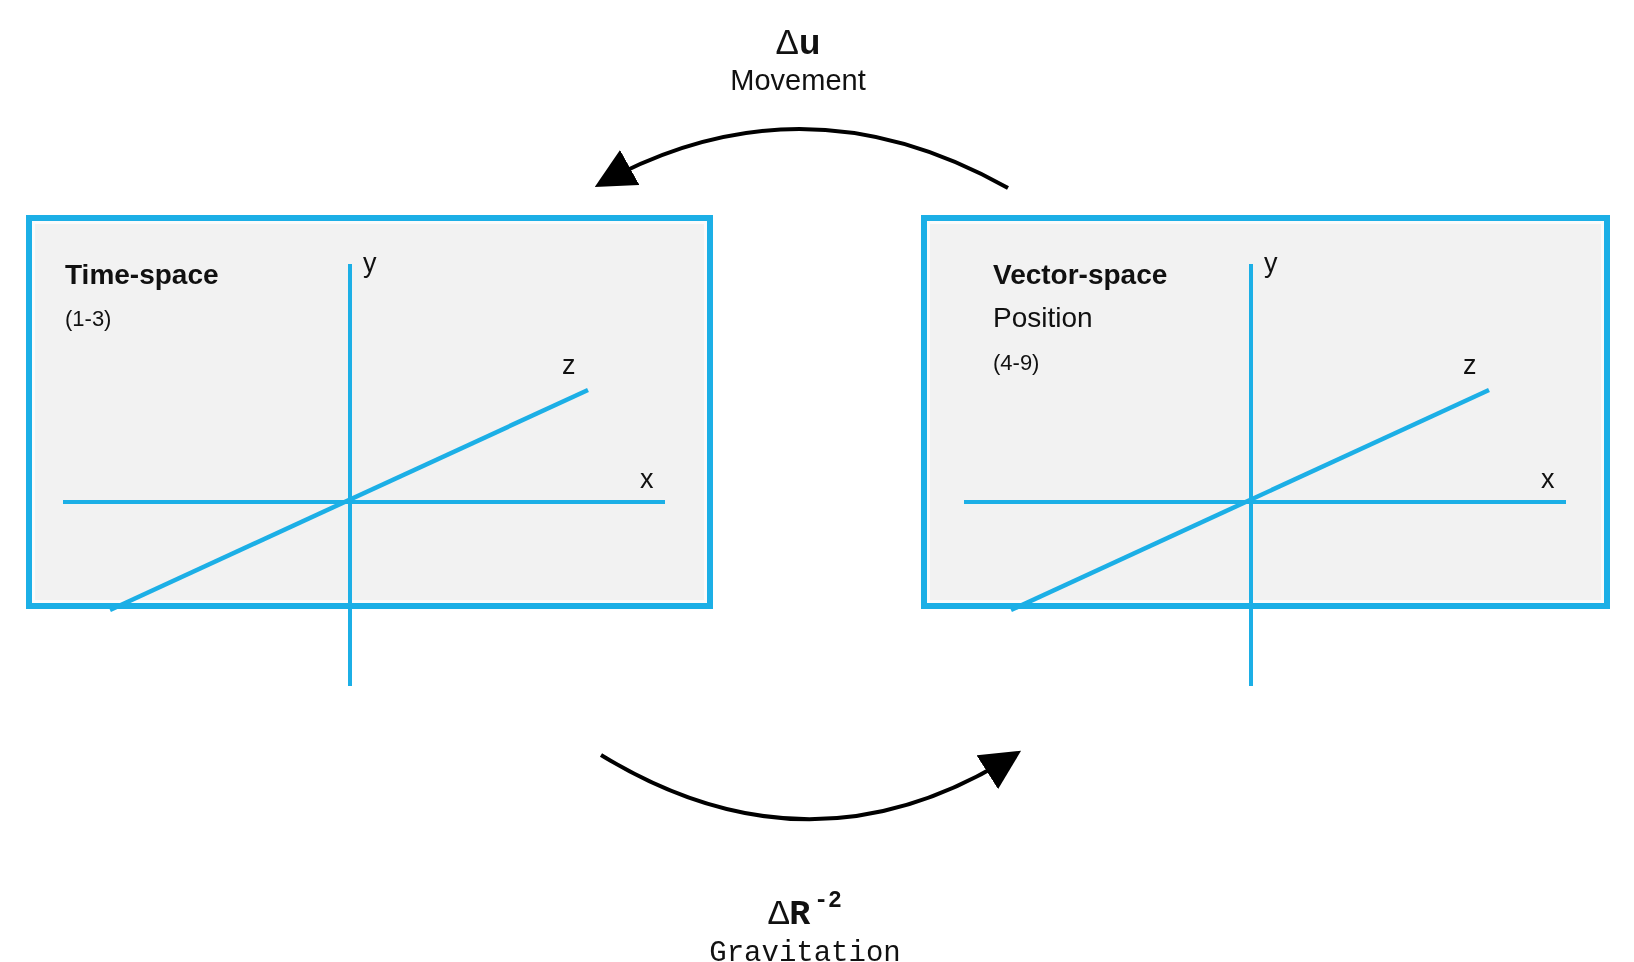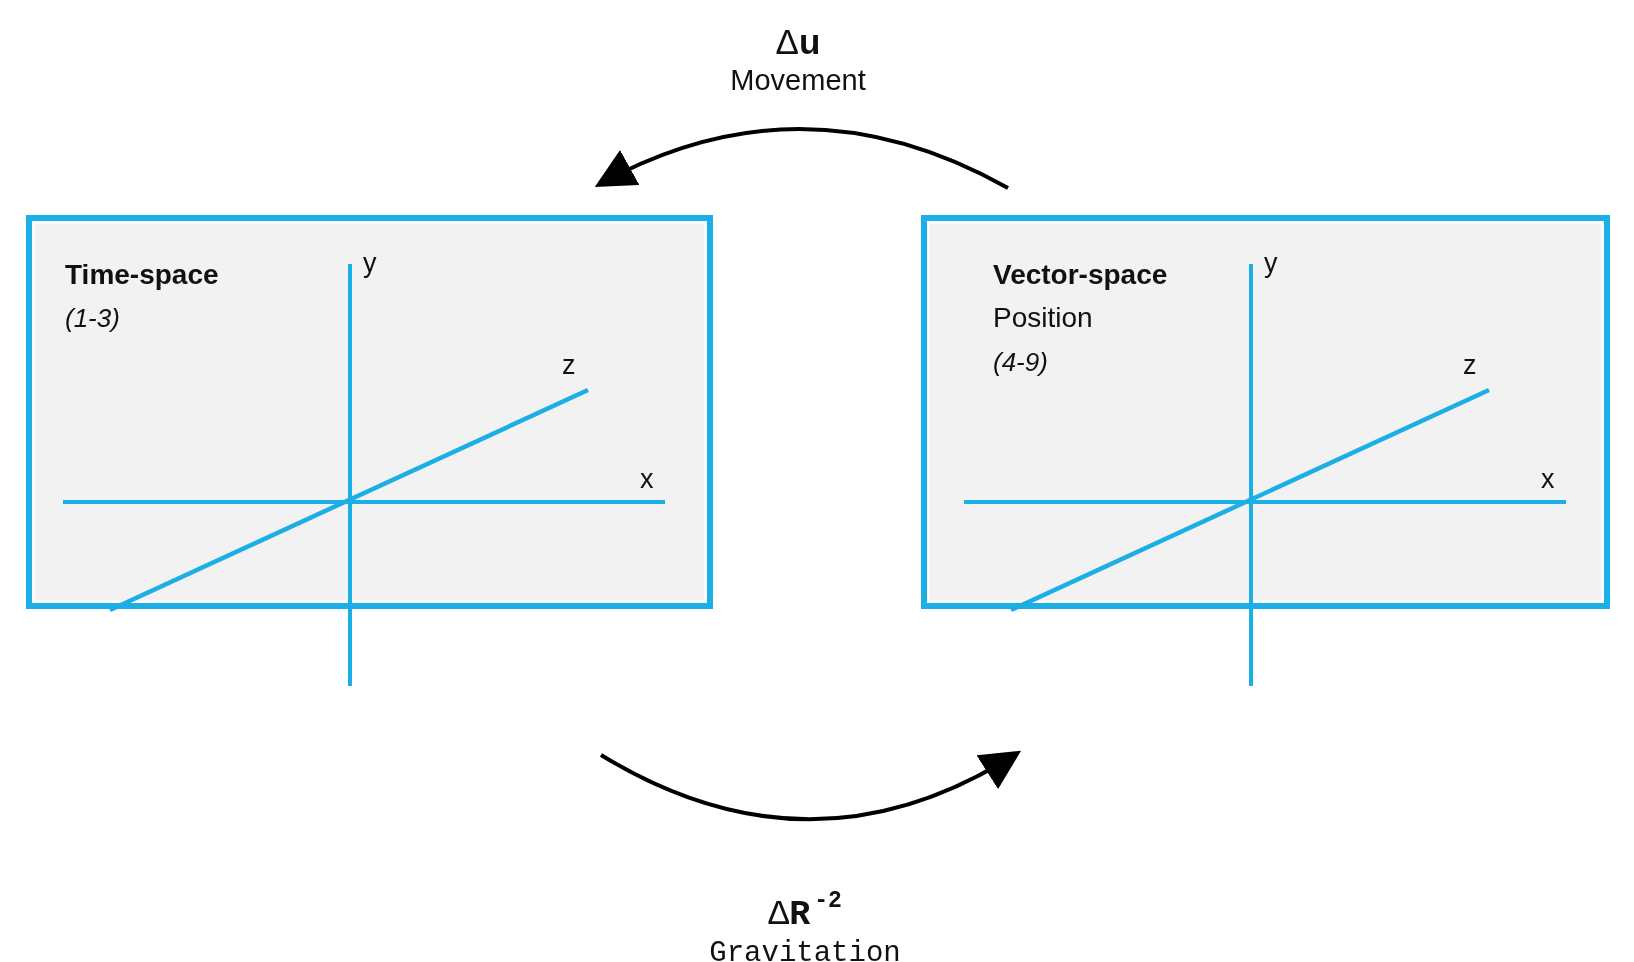--- a/index.html
+++ b/index.html
@@ -28,21 +28,21 @@
     background: var(--panel-bg);
     border: 6px solid var(--accent);
     box-shadow: inset 0 0 0 3px #fbfbfb;
   }
   .panel.left  { left: 26px;  width: 687px; }
   .panel.right { left: 921px; width: 689px; }
   .panel-text { position: absolute; left: 33px; top: 32px; }
   .panel.right .panel-text { left: 42px; margin-left: 24px; }
   .panel-title    { font-weight: bold; font-size: 28px; line-height: 43px; white-space: nowrap; }
   .panel-subtitle { font-size: 28px; line-height: 44px; white-space: nowrap; }
-  .panel-range    { font-size: 26px; line-height: 45px; white-space: nowrap; font-style: italic; }
+  .panel-range    { font-size: 22px; line-height: 45px; white-space: nowrap; }
   svg.overlay {
     position: absolute;
     left: 0; top: 0;
     width: 1634px; height: 962px;
     pointer-events: none;
   }
   .axis { stroke: var(--accent); stroke-width: 4; fill: none; stroke-linecap: butt; }
   .axis.diag { stroke-width: 4.5; }
   .flow { stroke: var(--arrow); stroke-width: 4; fill: none; }
   #arrowhead path { fill: var(--arrow); }

